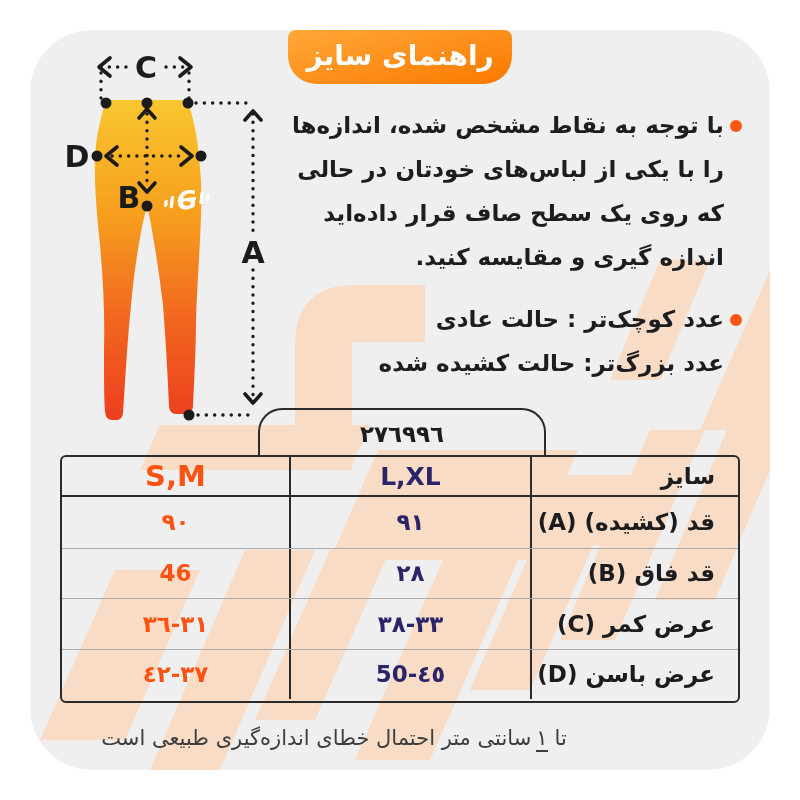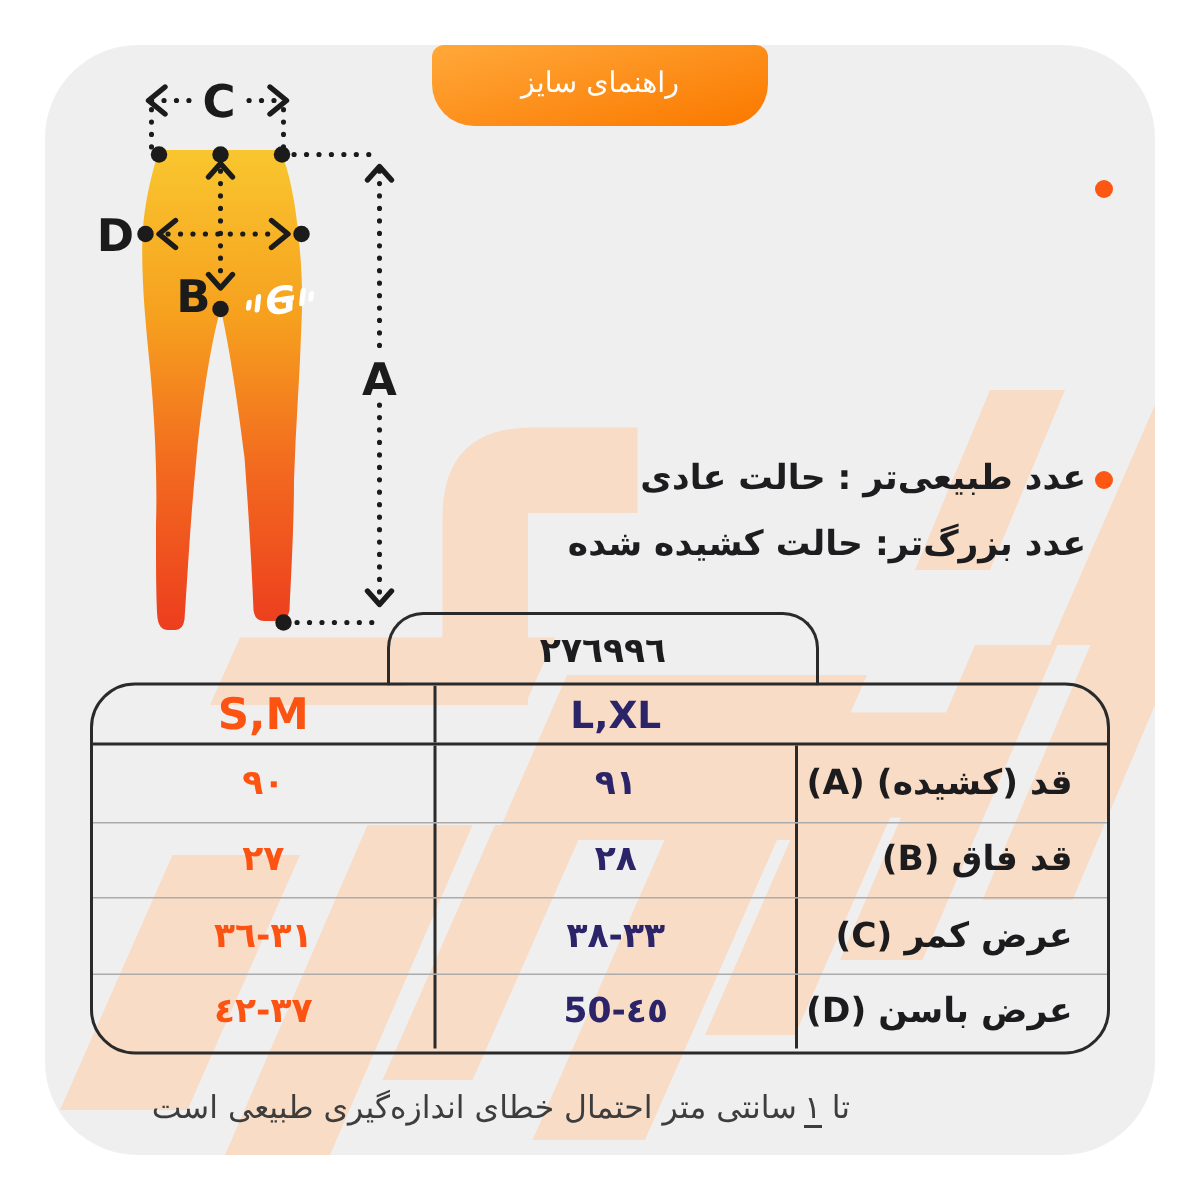--- a/index.html
+++ b/index.html
@@ -7,21 +7,21 @@
   .page { position:relative; width:800px; height:800px; background:#ffffff; overflow:hidden; }
 
   .card { position:absolute; left:30px; top:30px; width:740px; height:740px;
           background:#efeff0; border-radius:62px; overflow:hidden; }
   .card svg.wm { position:absolute; left:-30px; top:-30px; }
 
   .ribbon { position:absolute; left:288px; top:30px; width:224px; height:54px;
             background:linear-gradient(165deg,#ffa637 5%,#fb7c03 92%);
             border-radius:8px 8px 28px 28px; display:flex; align-items:center; justify-content:center;
             direction:rtl; }
-  .ribbon span { color:#ffffff; font-size:19px; font-weight:normal; padding-bottom:4px;text-align:center; }
+  .ribbon span { color:#ffffff; font-size:28px; font-weight:bold; padding-bottom:4px;text-align:center; }
 
   svg.diagram { position:absolute; left:0; top:0; pointer-events:none; }
   .dotline { stroke:#1b1b1b; stroke-width:3.4; stroke-linecap:round; stroke-dasharray:0.1 8.2; fill:none; }
   .chev { stroke:#1b1b1b; stroke-width:3.6; stroke-linecap:round; stroke-linejoin:round; fill:none; }
   .mlabel { font-family:"DejaVu Sans", sans-serif; font-size:30px; font-weight:bold; fill:#1b1b1b; }
 
   .leg-logo { position:absolute; left:156px; top:184px; width:62px; height:32px; transform:rotate(-8deg); }
 
   .bullet-dot { position:absolute; width:12px; height:12px; border-radius:50%; background:#fc5713; }
   .b1 { left:730px; top:120px; }
@@ -31,21 +31,21 @@
   .instr-1 { top:103px; }
   .instr-2 { top:297px; }
   .instr span { display:block; }
 
   .pill { position:absolute; left:258px; top:408px; width:288px; height:49px;
           border:2.5px solid #2a2a2a; border-bottom:none; border-radius:24px 24px 0 0;
           display:flex; align-items:center; justify-content:center; gap:14px;
           direction:rtl; color:#1c1c1e; font-size:23px; font-weight:bold; }
 
   .stable { position:absolute; left:60px; top:455px; width:680px; height:248px;
-            border:2.5px solid #2a2a2a; border-radius:30px; overflow:hidden; }
+            border:2.5px solid #2a2a2a; border-radius:6px; overflow:hidden; }
   .trow { display:grid; grid-template-columns:227px 241px 207px; width:100%; }
   .trow.head { height:40px; border-bottom:2.5px solid #2a2a2a; }
   .trow.data { height:50.5px; }
   .trow.data + .trow.data { border-top:1.5px solid #ababab; }
   .cell { display:flex; align-items:center; justify-content:center; font-weight:bold; }
   .cell.c2, .cell.c3 { border-left:2.5px solid #2a2a2a; }
   .cell.c1 { color:#fd5312; font-size:23px; direction:ltr; }
   .cell.c2 { color:#2b2468; font-size:23px; direction:ltr; }
   .cell.c3 { color:#1c1c1e; font-size:23px; direction:rtl; justify-content:flex-start; padding-right:22px; }
   .trow.head .cell.c1 { font-size:29px; }
@@ -148,43 +148,50 @@
         <rect x="18" y="10" width="3.5" height="12" rx="1.7"></rect>
         <rect x="48" y="10" width="3.5" height="12" rx="1.7"></rect>
         <rect x="54" y="13" width="3.5" height="7" rx="1.7"></rect>
       </g>
       <text x="31" y="25" text-anchor="middle" font-family="DejaVu Sans, sans-serif" font-size="25" font-weight="bold" font-style="italic" fill="#ffffff">G</text>
       <rect x="24" y="14" width="15" height="3.2" fill="#ffffff" transform="skewX(-14) translate(5 0)"></rect>
     </svg>
   </div>
 
   <div class="bullet-dot b1"></div>
+  <div class="instr instr-1">
+    <span>با توجه به نقاط مشخص شده، اندازه‌ها</span>
+    <span>را با یکی از لباس‌های خودتان در حالی</span>
+    <span>که روی یک سطح صاف قرار داده‌اید</span>
+    <span>اندازه گیری و مقایسه کنید.</span>
+  </div>
 
   <div class="bullet-dot b2"></div>
   <div class="instr instr-2">
-    <span>عدد طبیعی‌تر : حالت عادی</span>
+    <span>عدد کوچک‌تر : حالت عادی</span>
     <span>عدد بزرگ‌تر: حالت کشیده شده</span>
   </div>
 
   <div class="pill">
     <span>٢٧٦٩٩٦</span>
   </div>
 
   <div class="stable">
     <div class="trow head">
       <div class="cell c1">S,M</div>
       <div class="cell c2">L,XL</div>
+      <div class="cell c3">سایز</div>
     </div>
     <div class="trow data">
       <div class="cell c1">٩٠</div>
       <div class="cell c2">٩١</div>
       <div class="cell c3">قد (کشیده) (A)</div>
     </div>
     <div class="trow data">
-      <div class="cell c1">٢٧</div>
+      <div class="cell c1">46</div>
       <div class="cell c2">٢٨</div>
       <div class="cell c3">قد فاق (B)</div>
     </div>
     <div class="trow data">
       <div class="cell c1">٣١-٣٦</div>
       <div class="cell c2">٣٣-٣٨</div>
       <div class="cell c3">عرض کمر (C)</div>
     </div>
     <div class="trow data">
       <div class="cell c1">٣٧-٤٢</div>

